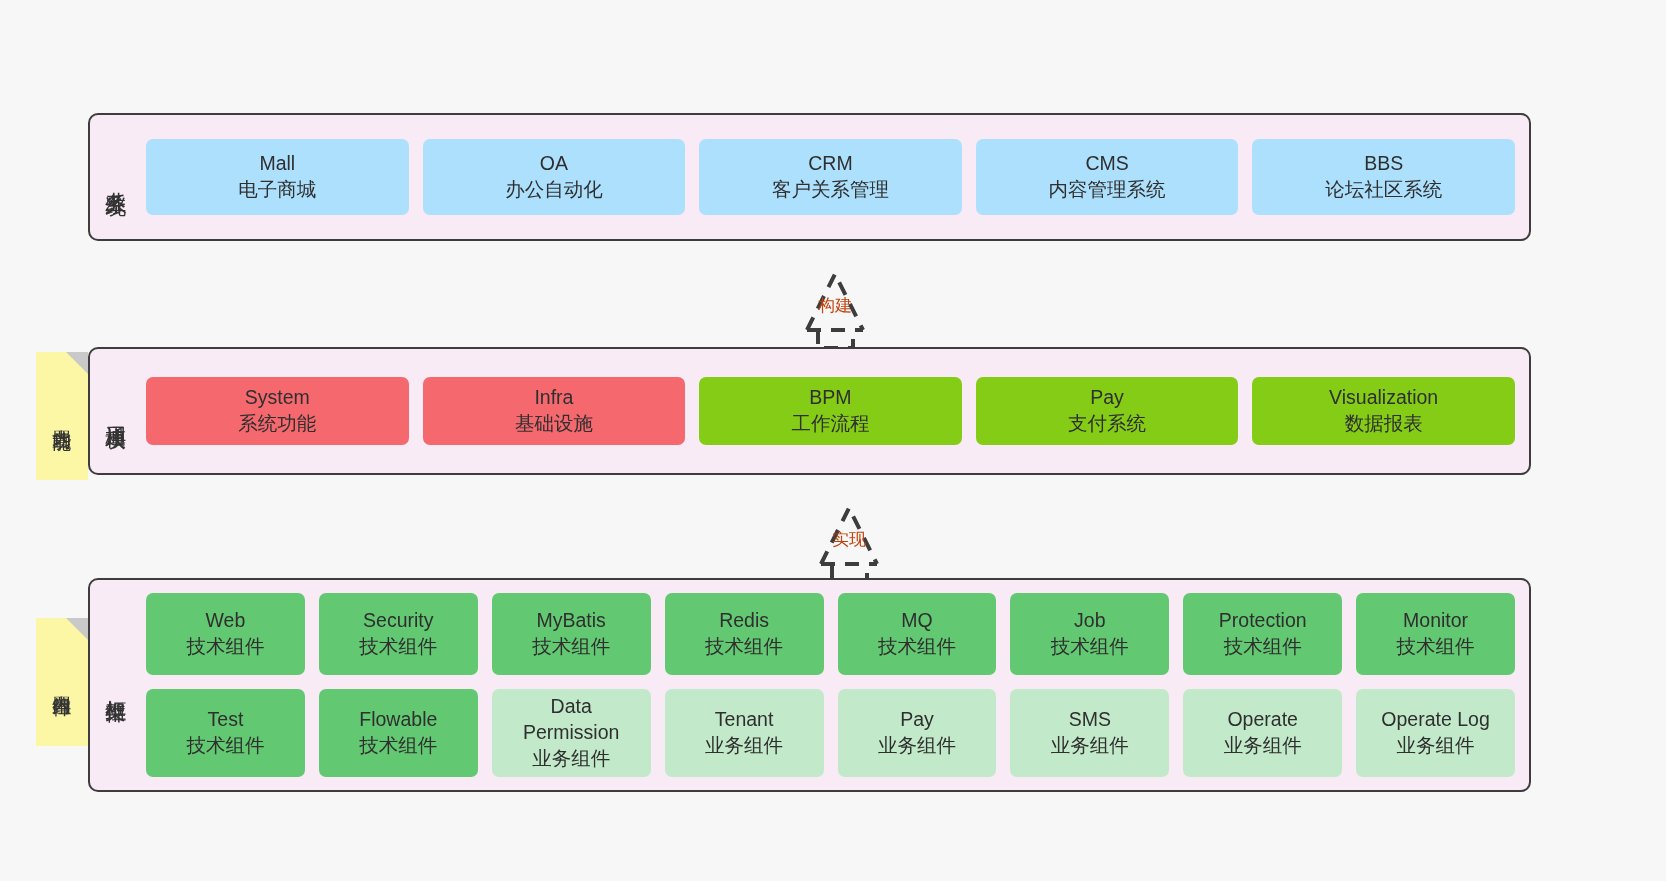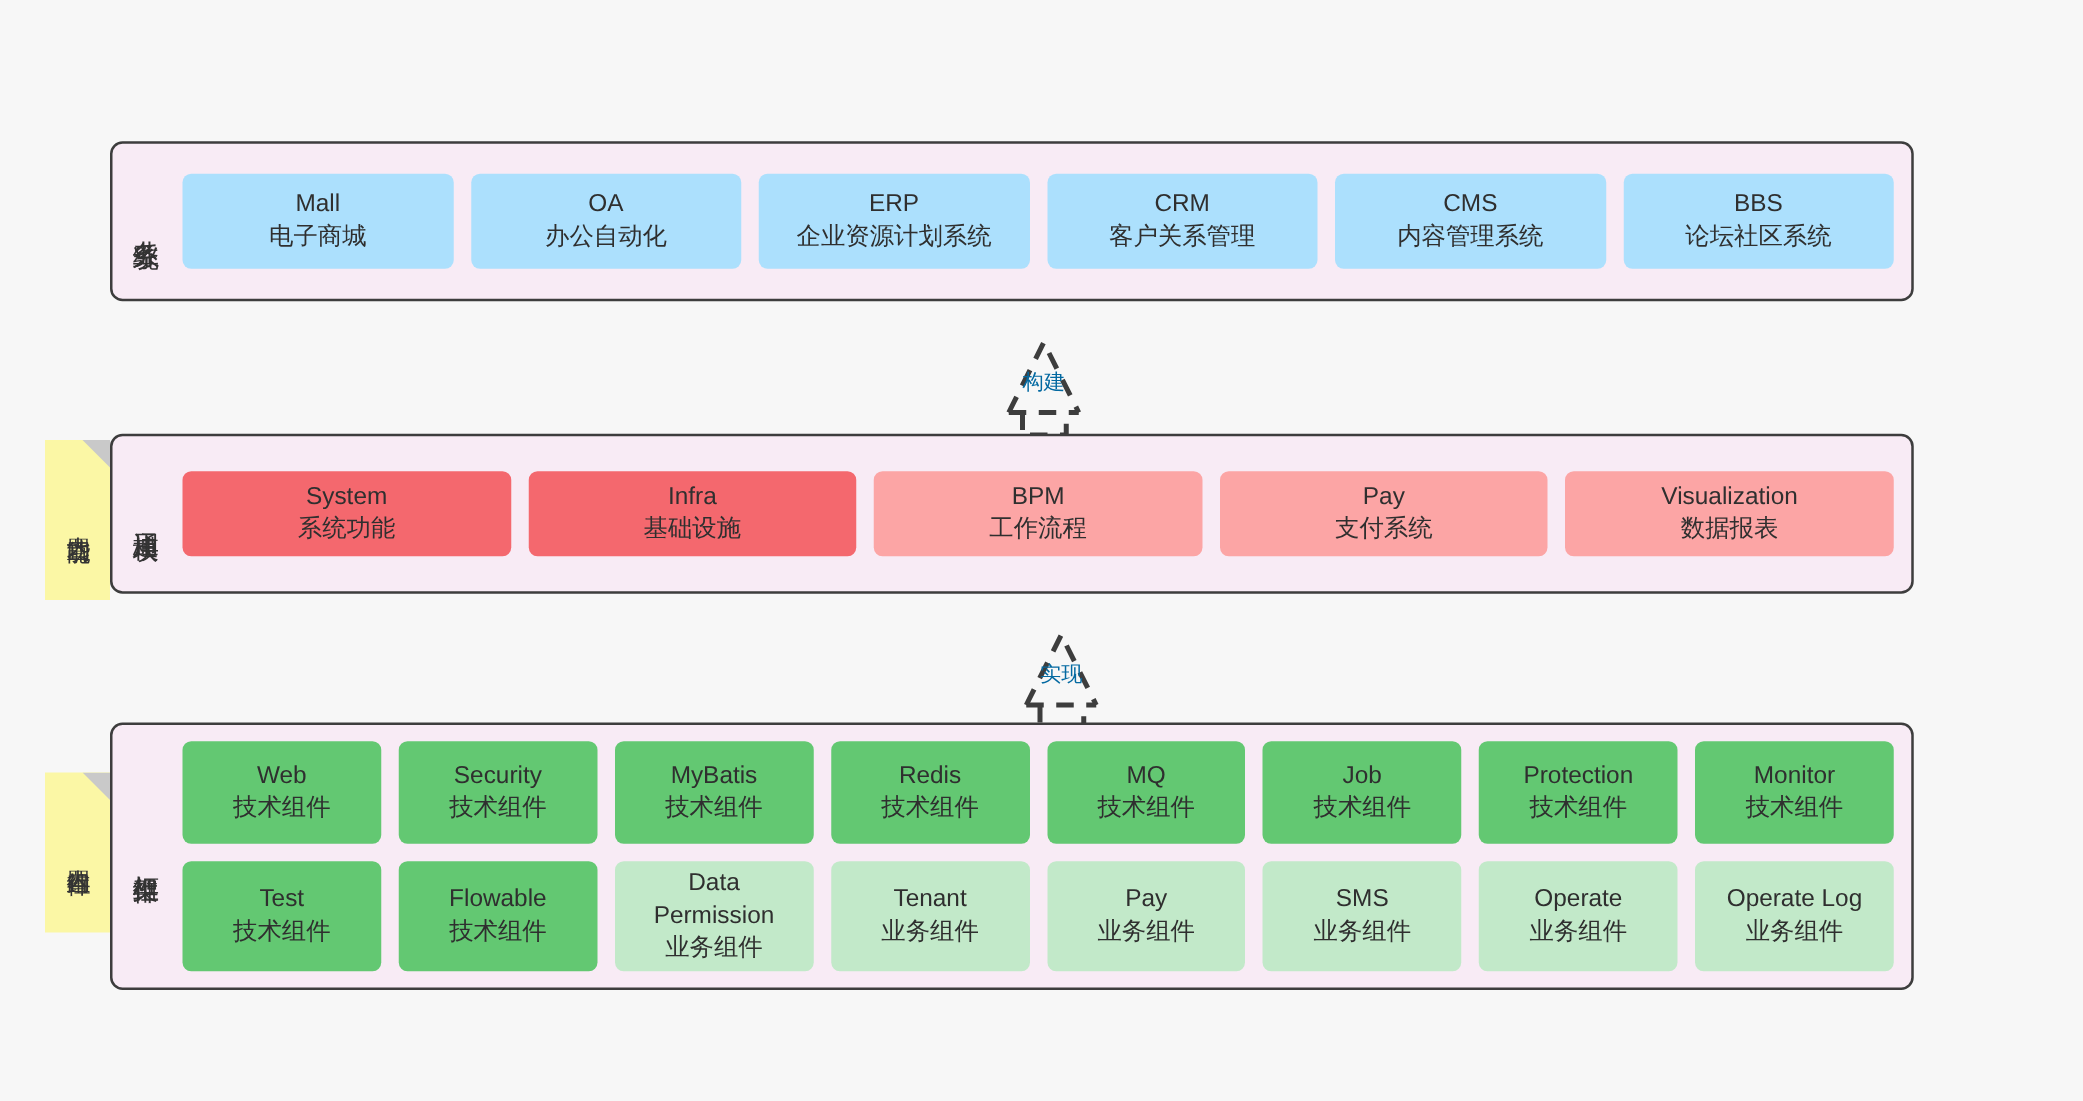--- a/index.html
+++ b/index.html
@@ -76,21 +76,21 @@
     line-height: 1.32;
     color: #2f2f2f;
     box-sizing: border-box;
     padding: 4px 10px;
   }
   .card .t1 { display: block; }
   .card .t2 { display: block; }
 
   .card.blue       { background: #ace0fd; }
   .card.red        { background: #f4686e; }
-  .card.pink       { background: #fca5a5; }
+  .card.pink       { background: #84cc16; }
   .card.green      { background: #63c872; }
   .card.palegreen  { background: #c2e9c9; }
 
   
   .note {
     position: absolute;
     background: #fbf7a5;
     box-sizing: border-box;
     display: flex;
     align-items: center;
@@ -114,21 +114,21 @@
     border-left: 22px solid transparent;
   }
 
   
   .connector {
     position: absolute;
   }
   .connector .conn-label {
     position: absolute;
     font-size: 17px;
-    color: #0369a1;
+    color: #c2410c;
     white-space: nowrap;
     background: transparent;
     text-align: center;
   }
 </style>
 </head>
 <body>
 
 <div id="canvas">
 
@@ -140,24 +140,20 @@
         <div class="card blue">
           <span class="t1">Mall</span>
           <span class="t2">电子商城</span>
         </div>
 
         <div class="card blue">
           <span class="t1">OA</span>
           <span class="t2">办公自动化</span>
         </div>
 
-        <div class="card blue">
-          <span class="t1">ERP</span>
-          <span class="t2">企业资源计划系统</span>
-        </div>
 
         <div class="card blue">
           <span class="t1">CRM</span>
           <span class="t2">客户关系管理</span>
         </div>
 
         <div class="card blue">
           <span class="t1">CMS</span>
           <span class="t2">内容管理系统</span>
         </div>

